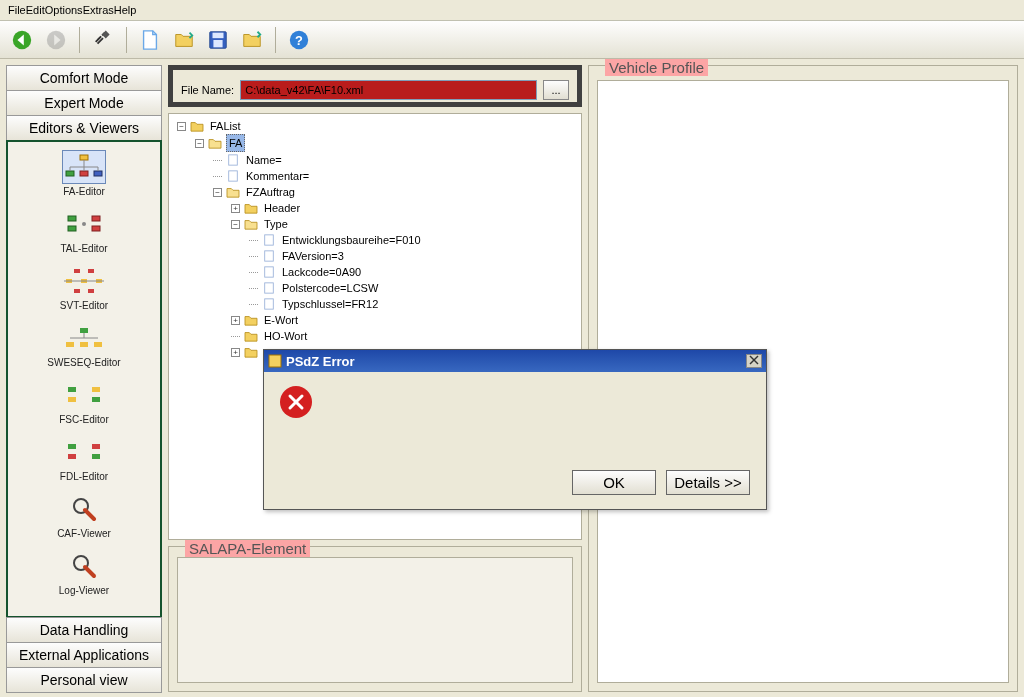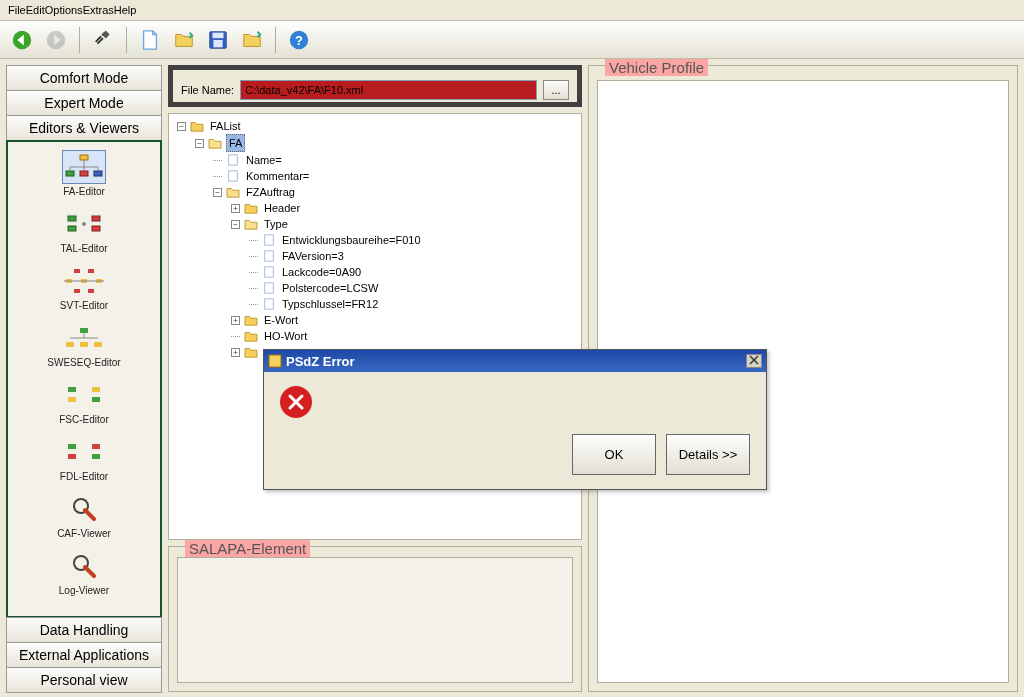--- a/index.html
+++ b/index.html
@@ -254,24 +254,25 @@
     width:18px; height:18px;
   }
   .dlg-buttons {
     display:flex;
     justify-content:flex-end;
     gap:10px;
     padding:8px 16px 14px 16px;
   }
   .dlg-btn {
     min-width:84px;
-    height:41px;
+    height:25px;
     border:1px solid #666;
     background:linear-gradient(#fdfdfd,#e2dfd2);
-    font-size:13px;
+    font-size:15px;
+    margin-top:36px;
   }
 </style>
 </head>
 <body>
 
 <div class="menubar">
   <span>File</span>
   <span>Edit</span>
   <span>Options</span>
   <span>Extras</span>

